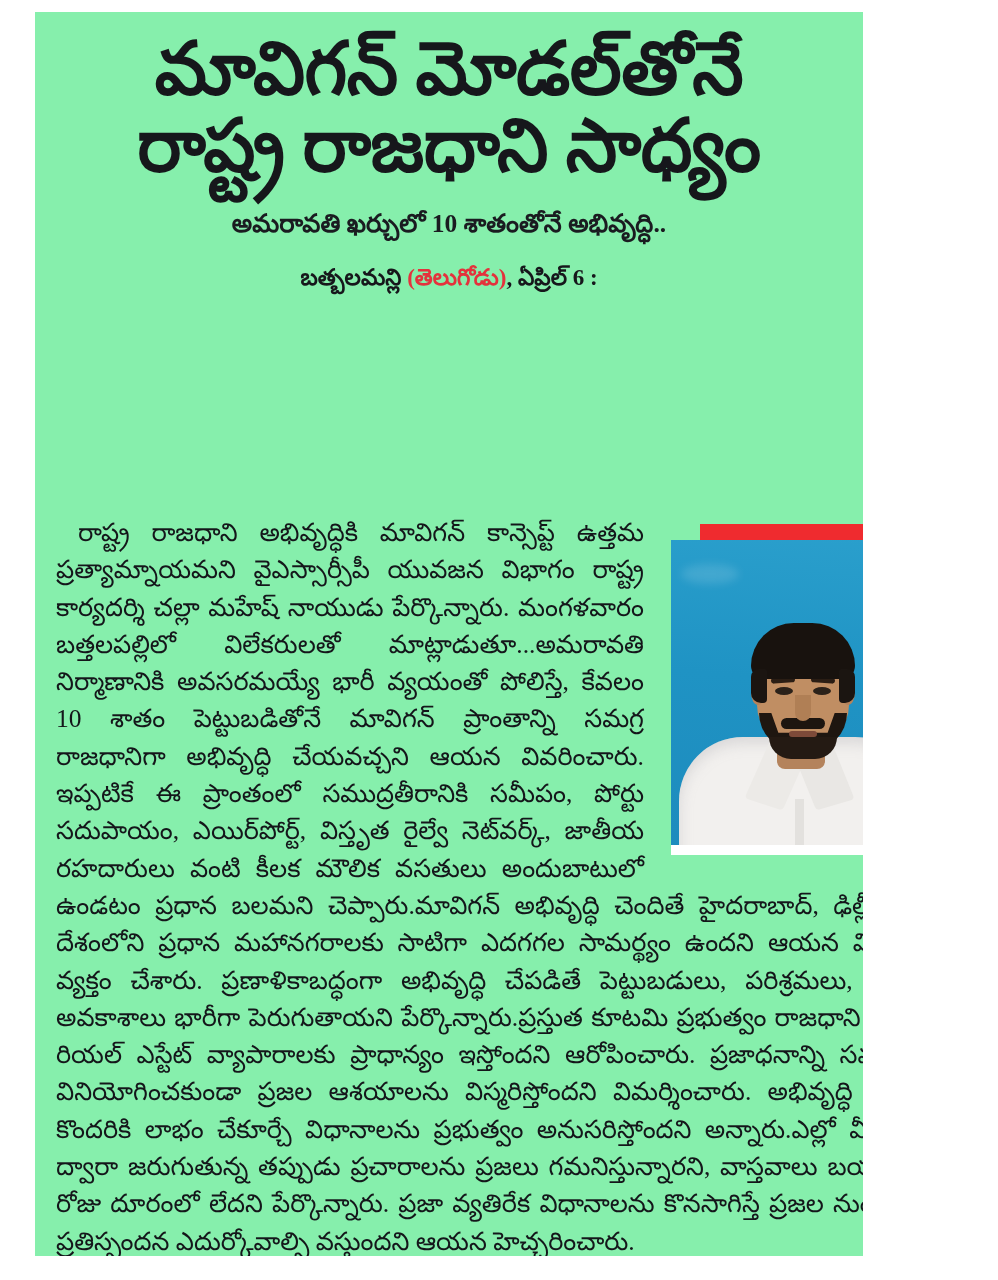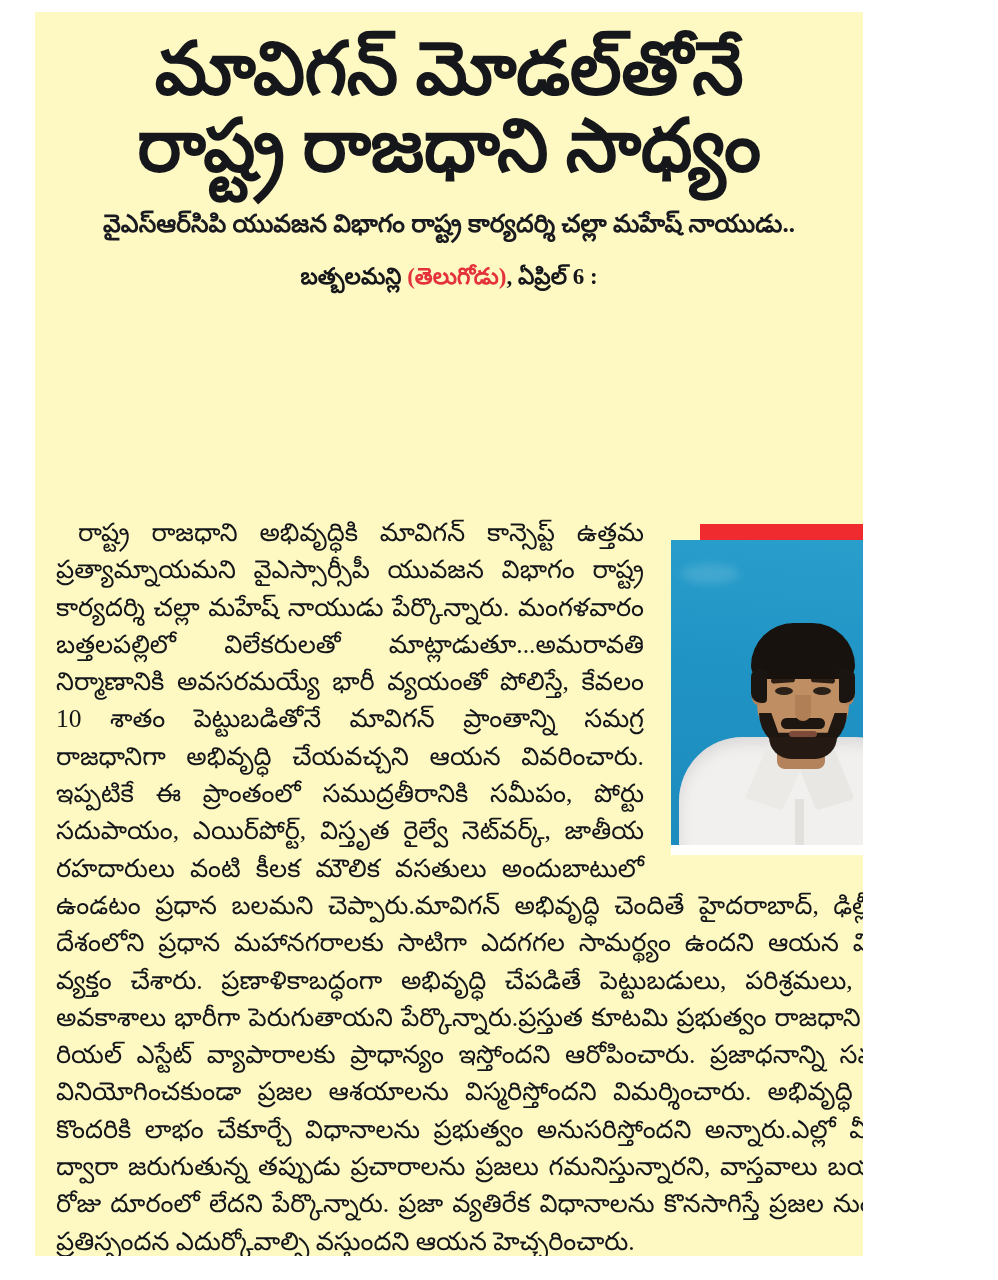--- a/index.html
+++ b/index.html
@@ -14,21 +14,21 @@
     overflow: hidden;
     font-family: "Liberation Serif", "DejaVu Serif", serif;
   }
 
   #page {
     position: absolute;
     left: 35px;
     top: 12px;
     width: 828px;
     height: 1244px;
-    background: #fef9c3;
+    background: #86efac;
     overflow: hidden;
   }
 
   
   .headline {
     margin: 0;
     padding: 18px 14px 0 14px;
     text-align: center;
     color: #16171b;
     font-family: "Liberation Serif", "DejaVu Serif", serif;
@@ -343,21 +343,21 @@
 <body>
 
 <div id="page">
 
   <h1 class="headline">
     <span class="headline-line l1">మావిగన్ మోడల్‌తోనే</span>
     <span class="headline-line l2">రాష్ట్ర రాజధాని సాధ్యం</span>
   </h1>
 
   <div class="subheads">
-    <span class="subhead s3">వైఎస్‌ఆర్‌సిపి యువజన విభాగం రాష్ట్ర కార్యదర్శి చల్లా మహేష్ నాయుడు..</span>
+    <span class="subhead s1">అమరావతి ఖర్చులో 10 శాతంతోనే అభివృద్ధి..</span>
   </div>
 
   <div class="dateline">
     <span>బత్బలమన్లి </span><span class="source">(తెలుగోడు)</span><span>, ఏప్రిల్ 6 :</span>
   </div>
 
   <div class="photo-wrap">
     <div class="photo-frame-red"></div>
     <div class="photo">
       <div class="backdrop-cloud"></div>

